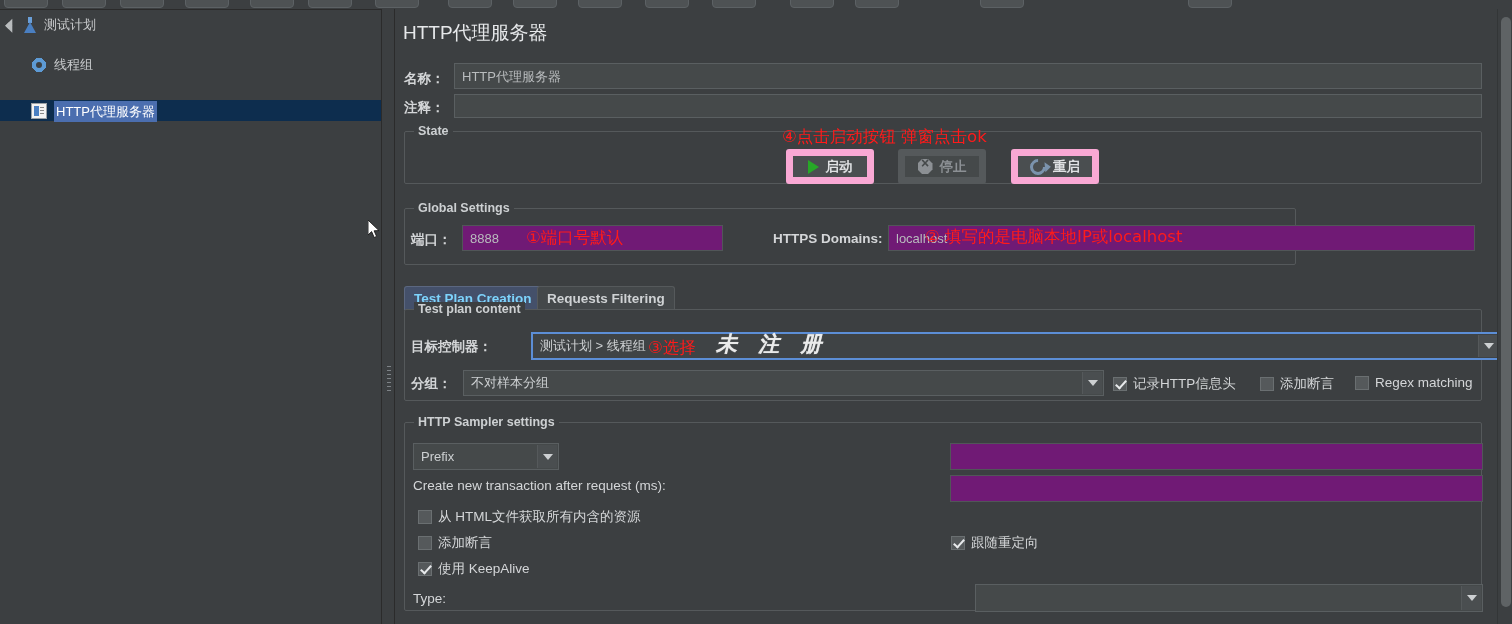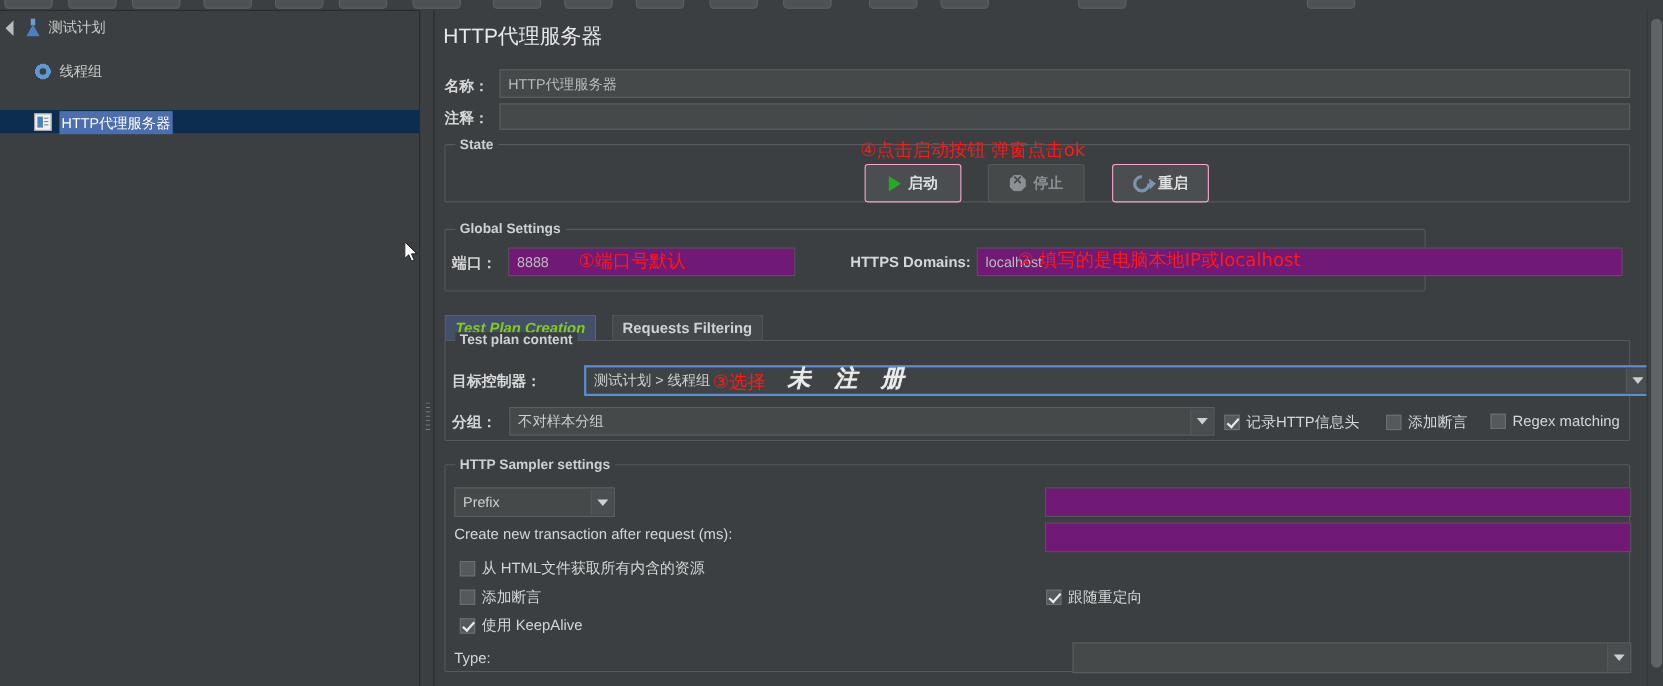--- a/index.html
+++ b/index.html
@@ -122,21 +122,21 @@
   }
   .groupbox > .gb-title {
     position: absolute; top: -8px; left: 9px; padding: 0 4px;
     background: #3c3f41; font-size: 12.5px; color: #cdd0d2; font-weight: 700;
     white-space: nowrap;
   }
 
   
   .btn {
     position: absolute; height: 35px;
-    background: #4a4e50; border: 1px solid #f9a8d4; border-radius: 3px;
+    background: #4a4e50; border: 7px solid #f9a8d4; border-radius: 3px;
     display: flex; align-items: center; justify-content: center; gap: 7px;
     font-size: 13.5px; color: #dfe1e3; font-weight: 700;
   }
   .btn.disabled { color: #8c9094; background: #45494a; border-color: #55595b; }
   .icon-play {
     width: 0; height: 0; border-left: 11px solid #27a827;
     border-top: 7px solid transparent; border-bottom: 7px solid transparent;
   }
   .icon-stop {
     width: 15px; height: 15px; background: #8c9094;
@@ -159,22 +159,22 @@
     transform: rotate(40deg);
   }
 
   
   .tab {
     position: absolute; top: 277px; height: 24px;
     display: flex; align-items: center; padding: 0 9px;
     font-size: 13.5px; font-weight: 700; border: 1px solid #55595b;
     border-bottom: none; border-radius: 3px 3px 0 0;
   }
-  .tab.active { background: #44506a; color: #84cc16; border-color: #5b6780; font-style: italic; }
-  .tab.inactive { background: #44484a; color: #cfd2d4; margin-left: 19px; }
+  .tab.active { background: #44506a; color: #7dd3fc; border-color: #5b6780; }
+  .tab.inactive { background: #44484a; color: #cfd2d4; }
 
   
   .combo {
     position: absolute; background: #45494a; border: 1px solid #5a5f61;
     display: flex; align-items: center; font-size: 13px; color: #cdd0d2;
     padding-left: 7px;
   }
   .combo.focused { border: 2px solid #5c8ed6; background: #3f4345; margin-left: 22px; }
   .combo-arrow {
     position: absolute; right: 1px; top: 1px; bottom: 1px; width: 20px;

